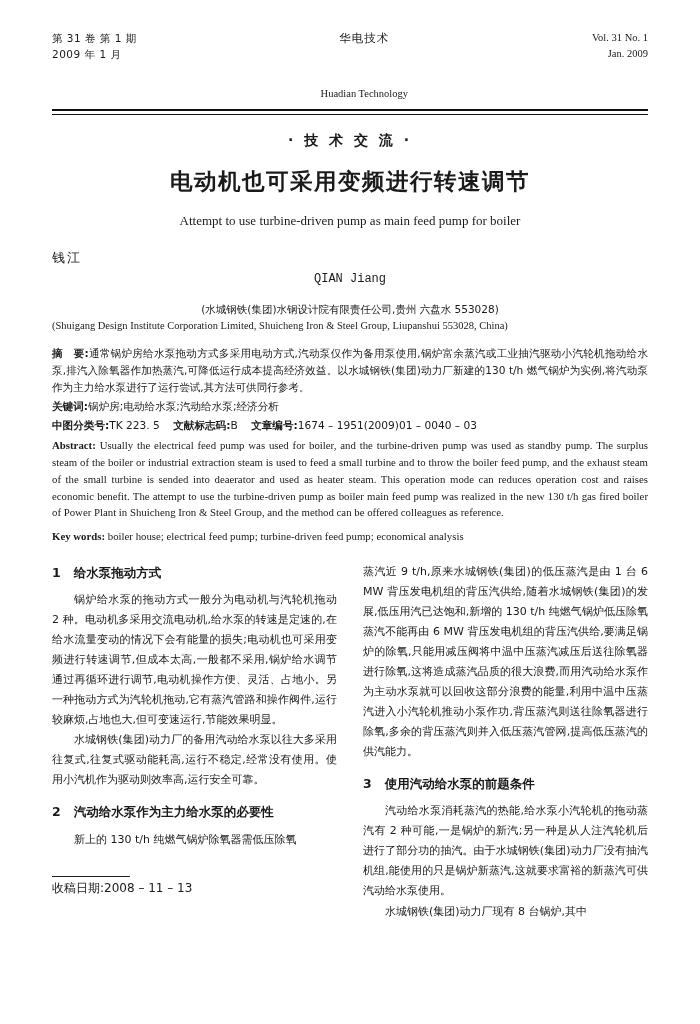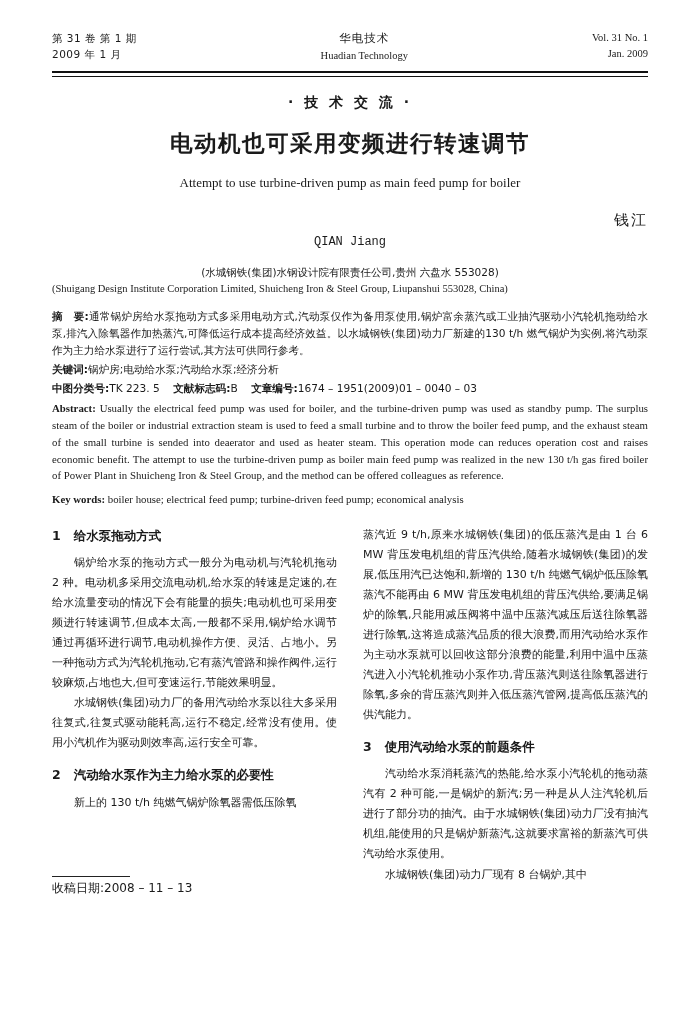--- a/index.html
+++ b/index.html
@@ -29,21 +29,21 @@
     justify-content: space-between;
     align-items: flex-start;
     font-size: 10.5px;
     line-height: 1.55;
   }
   .runhead .col {
     display: flex;
     flex-direction: column;
   }
   .runhead .left { align-items: flex-start; }
-  .runhead .center { align-items: center; }
+  .runhead .center { align-items: center; gap: 38px; }
   .runhead .right { align-items: flex-end; }
   .rh-cn {
     font-family: "DejaVu Sans", "Liberation Sans", sans-serif;
     font-size: 10.5px;
     letter-spacing: 0.5px;
   }
   .rh-journal {
     font-family: "DejaVu Sans", "Liberation Sans", sans-serif;
     font-size: 11.5px;
     letter-spacing: 1px;
@@ -76,24 +76,24 @@
     font-size: 22.5px;
     letter-spacing: 1.5px;
   }
   .title-en {
     text-align: center;
     margin-top: 16px;
     font-size: 13px;
     font-family: "Liberation Serif", serif;
   }
   .author-cn {
-    text-align: right;
+    text-align: left;
     margin-top: 20px;
     font-family: "DejaVu Sans", "Liberation Sans", sans-serif;
-    font-size: 15px;
+    font-size: 13px;
     letter-spacing: 2px;
   }
   .author-en {
     text-align: center;
     margin-top: 5px;
     font-size: 12px;
     font-family: Liberation Mono, monospace;
   }
   .affil-cn {
     text-align: center;

